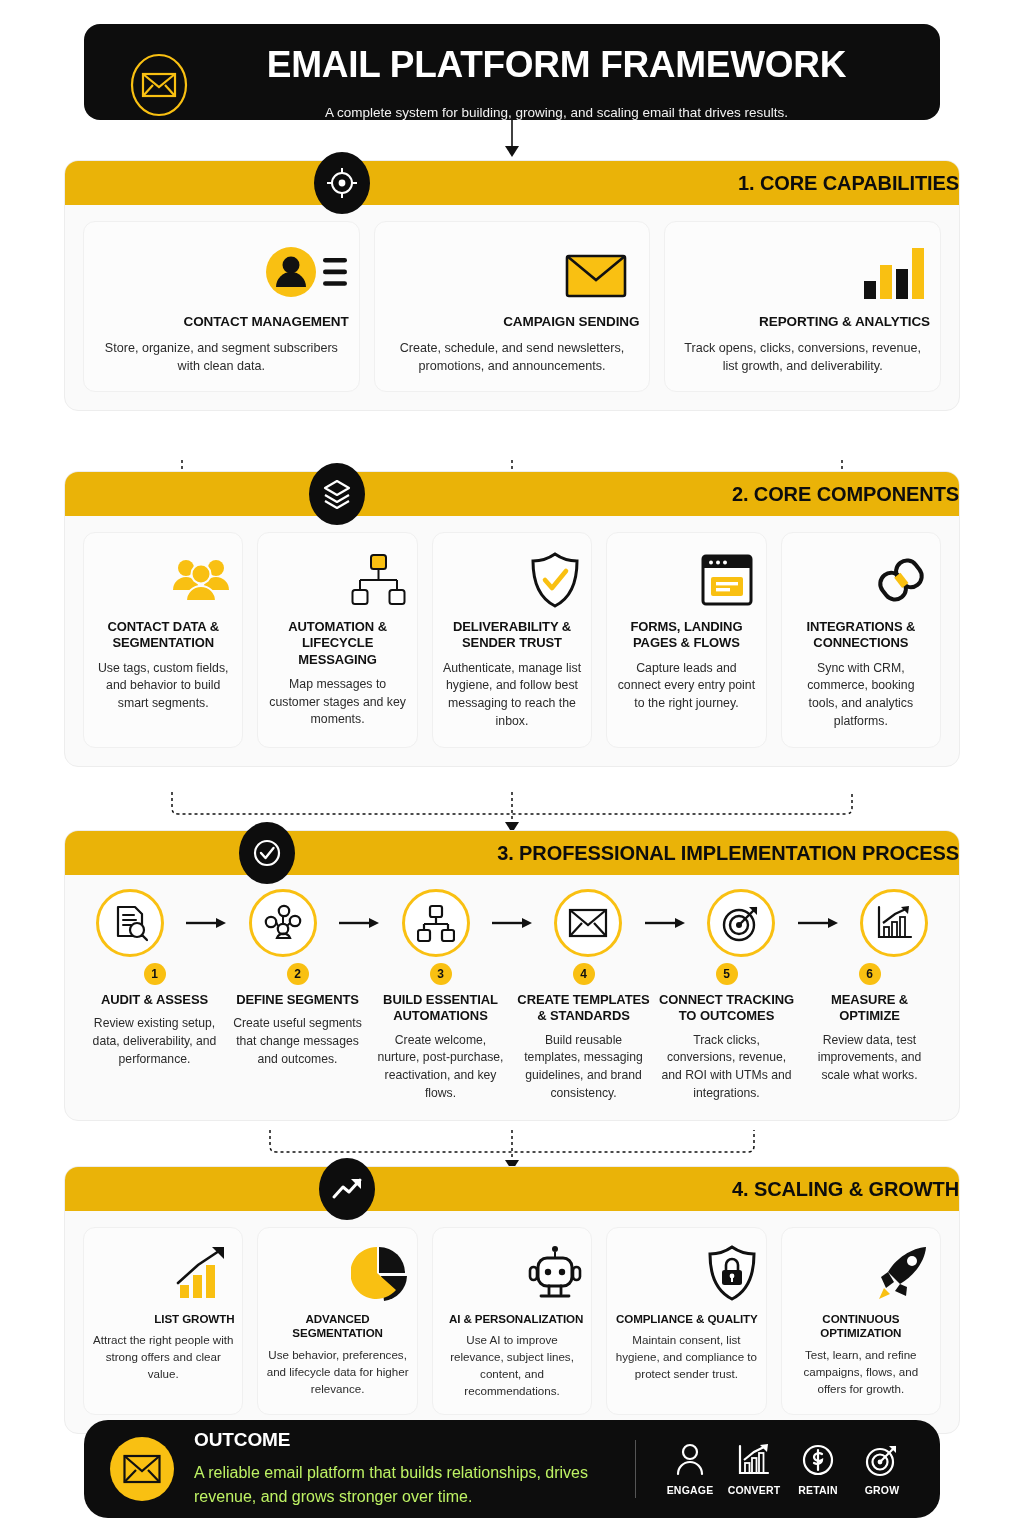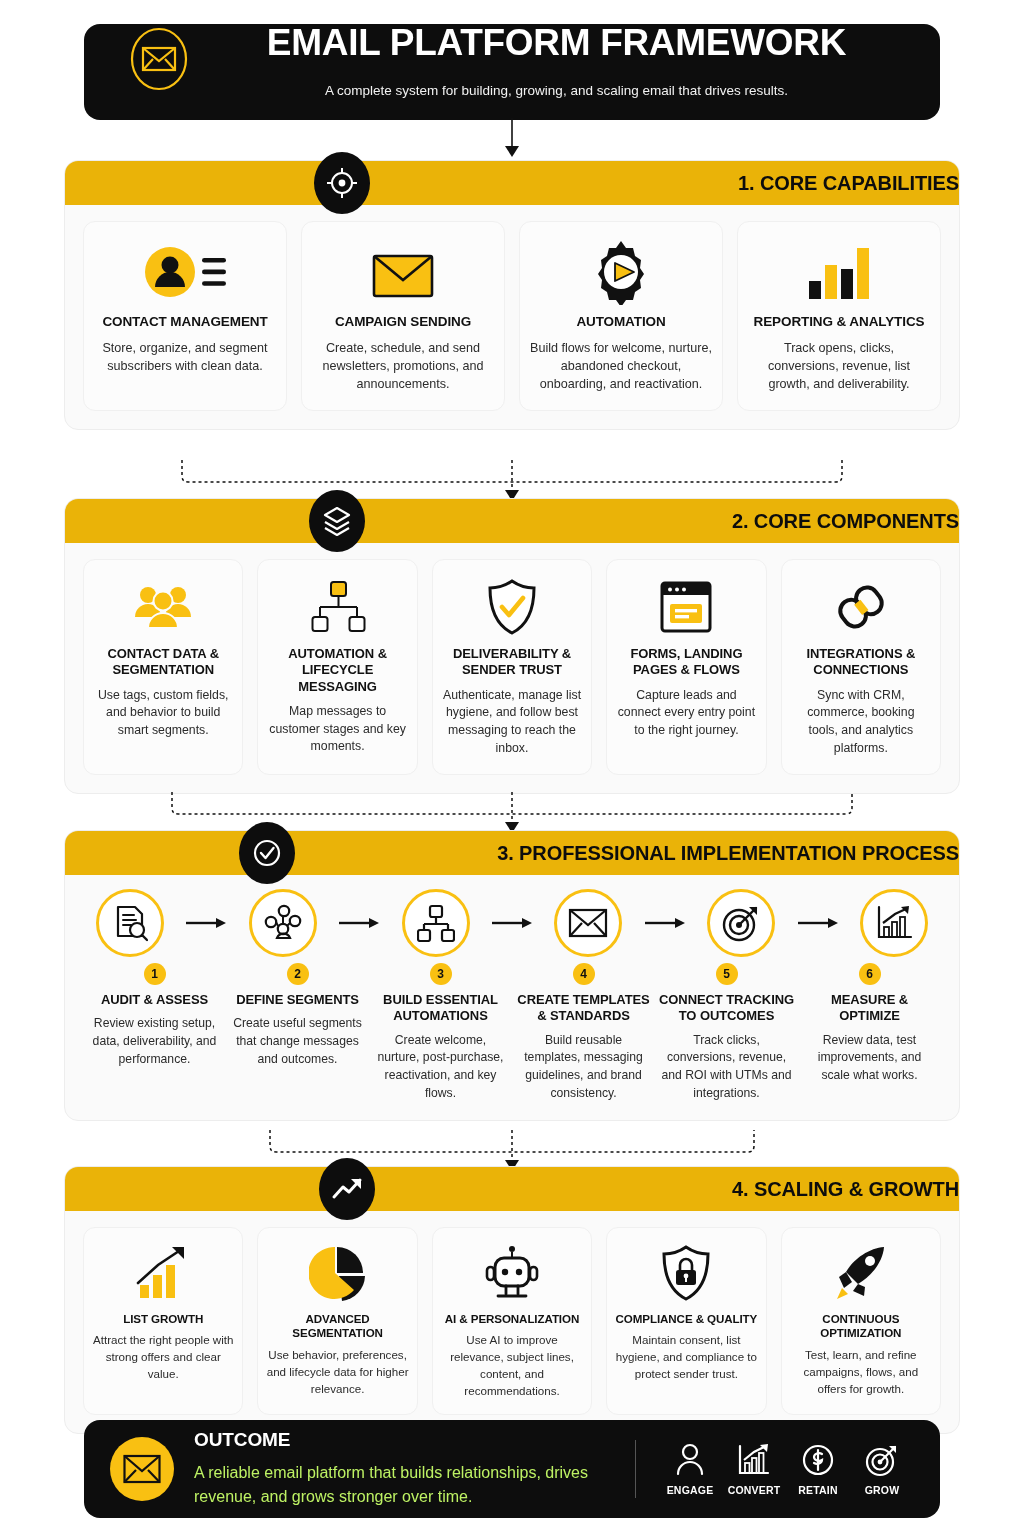--- a/index.html
+++ b/index.html
@@ -9,21 +9,21 @@
     font-family: "Liberation Sans", sans-serif;
     color: #111111;
     overflow: hidden;
   }
   .page { position: relative; width: 1024px; height: 1536px; padding: 0; }
 
   
   .header {
     position: absolute; left: 84px; top: 24px; width: 856px; height: 96px;
     background: #0d0d0d; border-radius: 16px;
-    display: flex; align-items: flex-start; padding-left: 40px; gap: 37px;
+    display: flex; align-items: flex-end; padding-left: 40px; gap: 37px;
   }
   .header-logo { width: 70px; height: 70px; flex: 0 0 70px; display:flex; align-items:center; justify-content:center; }
   .header-text { flex: 1; text-align: center; padding-right: 58px; }
   .header-title {
     font-size: 37px; font-weight: 700; color: #ffffff; letter-spacing: -0.3px;
     line-height: 1.05;
   }
   .header-sub { font-size: 13.5px; color: #f2f2f2; margin-top: 20px; font-weight: 400; }
 
   
@@ -47,21 +47,21 @@
   .sec-badge.b4 { margin-left: -165px; }
   .sec-title {
     font-size: 20px; font-weight: 700; color: #0d0d0d; letter-spacing: -0.1px;
     margin-left: 40px;
   }
   .sec-body { padding: 16px 18px 18px 18px; display: flex; gap: 14px; }
 
   .card {
     flex: 1; background: #fcfcfc; border: 1px solid #f0f0f0; border-radius: 12px;
     padding: 16px 10px 16px 10px; text-align: center;
-    display: flex; flex-direction: column; align-items: center;
+    display: flex; flex-direction: column; align-items: flex-end;
   }
   .card-icon { height: 68px; display: flex; align-items: center; justify-content: center; }
   .card-title {
     font-size: 13.5px; font-weight: 700; color: #111; margin-top: 8px; line-height: 1.25;
     letter-spacing: -0.1px;
   }
   .card-desc { font-size: 12.6px; color: #2b2b2b; margin-top: 8px; line-height: 1.45; }
 
   
   .s2 .card-title { font-size: 13px; }
@@ -89,21 +89,21 @@
 
   
   .s4 .card-title { font-size: 11.6px; }
   .s4 .card-desc { font-size: 11.6px; margin-top: 6px; }
   .s4 .card-icon { height: 62px; }
   .s4 .card { padding: 14px 8px; }
 
   
   .outcome {
     position: absolute; left: 84px; top: 1420px; width: 856px; height: 98px;
-    background: #0d0d0d; border-radius: 16px;
+    background: #0d0d0d; border-radius: 24px;
     display: flex; align-items: center; padding: 0 26px;
   }
   .outcome-badge {
     width: 64px; height: 64px; border-radius: 50%; background: #F9C012;
     display: flex; align-items: center; justify-content: center; flex: 0 0 64px;
   }
   .outcome-txt { margin-left: 20px; flex: 1; }
   .outcome-title { color: #fff; font-size: 19px; font-weight: 700; letter-spacing: -0.1px; }
   .outcome-desc { color: #bef264; font-size: 16px; margin-top: 10px; line-height: 1.5; max-width: 420px; }
   .outcome-div { width: 1px; height: 58px; background: #555; margin: 0 22px 0 6px; }
@@ -171,31 +171,20 @@
         <div class="card-icon">
           <svg width="86" height="60" viewBox="0 0 86 60">
             <rect x="14" y="14" width="58" height="40" rx="2" fill="#F9C012" stroke="#111" stroke-width="2.6"></rect>
             <path d="M14 14 L43 38 L72 14" fill="none" stroke="#111" stroke-width="2.6"></path>
           </svg>
         </div>
         <div class="card-title">CAMPAIGN SENDING</div>
         <div class="card-desc">Create, schedule, and send newsletters, promotions, and announcements.</div>
       </div>
 
-      <div class="card">
-        <div class="card-icon">
-          <svg width="66" height="66" viewBox="0 0 66 66">
-            <path d="M33 2 l5 7 h7 l2 8 6 4 -1 8 4 6 -4 6 1 8 -6 4 -2 8 h-7 l-5 7 -5 -7 h-7 l-2 -8 -6 -4 1 -8 -4 -6 4 -6 -1 -8 6 -4 2 -8 h7 z" fill="#111"></path>
-            <circle cx="33" cy="33" r="17" fill="#fff"></circle>
-            <path d="M27 24 L46 33 L27 42 Z" fill="#F9C012" stroke="#111" stroke-width="1.8" stroke-linejoin="round"></path>
-          </svg>
-        </div>
-        <div class="card-title">AUTOMATION</div>
-        <div class="card-desc">Build flows for welcome, nurture, abandoned checkout, onboarding, and reactivation.</div>
-      </div>
 
       <div class="card">
         <div class="card-icon">
           <svg width="72" height="58" viewBox="0 0 72 58">
             <rect x="6" y="38" width="12" height="18" fill="#111"></rect>
             <rect x="22" y="22" width="12" height="34" fill="#F9C012"></rect>
             <rect x="38" y="26" width="12" height="30" fill="#111"></rect>
             <rect x="54" y="5" width="12" height="51" fill="#F9C012"></rect>
           </svg>
         </div>
@@ -205,21 +194,21 @@
 
     </div>
   </div>
 
   <svg class="connector" style="top:458px;height:46px" width="896" height="46">
     <path d="M118 2 L118 18 Q118 24 124 24 L772 24 Q778 24 778 18 L778 2" stroke="#111" stroke-width="1.5" fill="none" stroke-dasharray="3 3"></path>
     <path d="M448 2 L448 34" stroke="#111" stroke-width="1.5" fill="none" stroke-dasharray="3 3"></path>
     <path d="M441 32 L448 43 L455 32 Z" fill="#111"></path>
   </svg>
 
-  <div class="section s2" style="top:498px">
+  <div class="section s2" style="top:471px">
     <div class="sec-bar">
       <div class="sec-badge b2">
         <svg width="34" height="34" viewBox="0 0 34 34">
           <path d="M17 4 L29 11 L17 18 L5 11 Z" fill="none" stroke="#fff" stroke-width="2.2" stroke-linejoin="round"></path>
           <path d="M5 18 L17 25 L29 18" fill="none" stroke="#fff" stroke-width="2.2" stroke-linejoin="round"></path>
           <path d="M5 24 L17 31 L29 24" fill="none" stroke="#fff" stroke-width="2.2" stroke-linejoin="round"></path>
         </svg>
       </div>
       <div class="sec-title">2. CORE COMPONENTS</div>
     </div>

